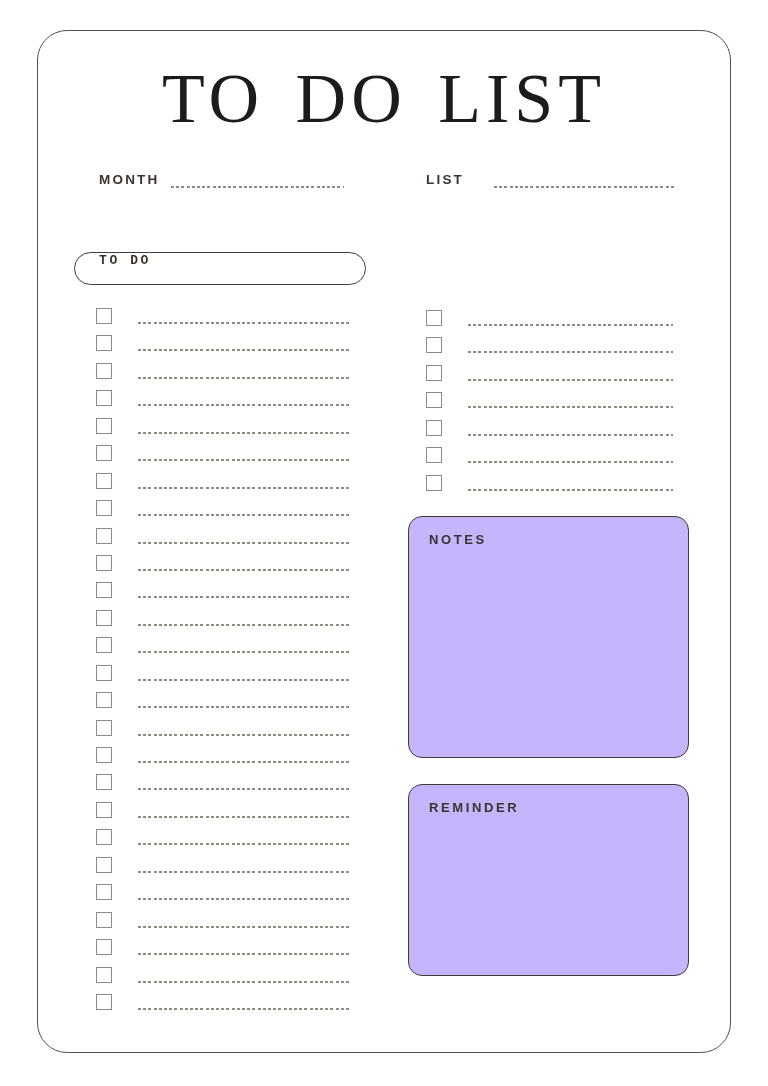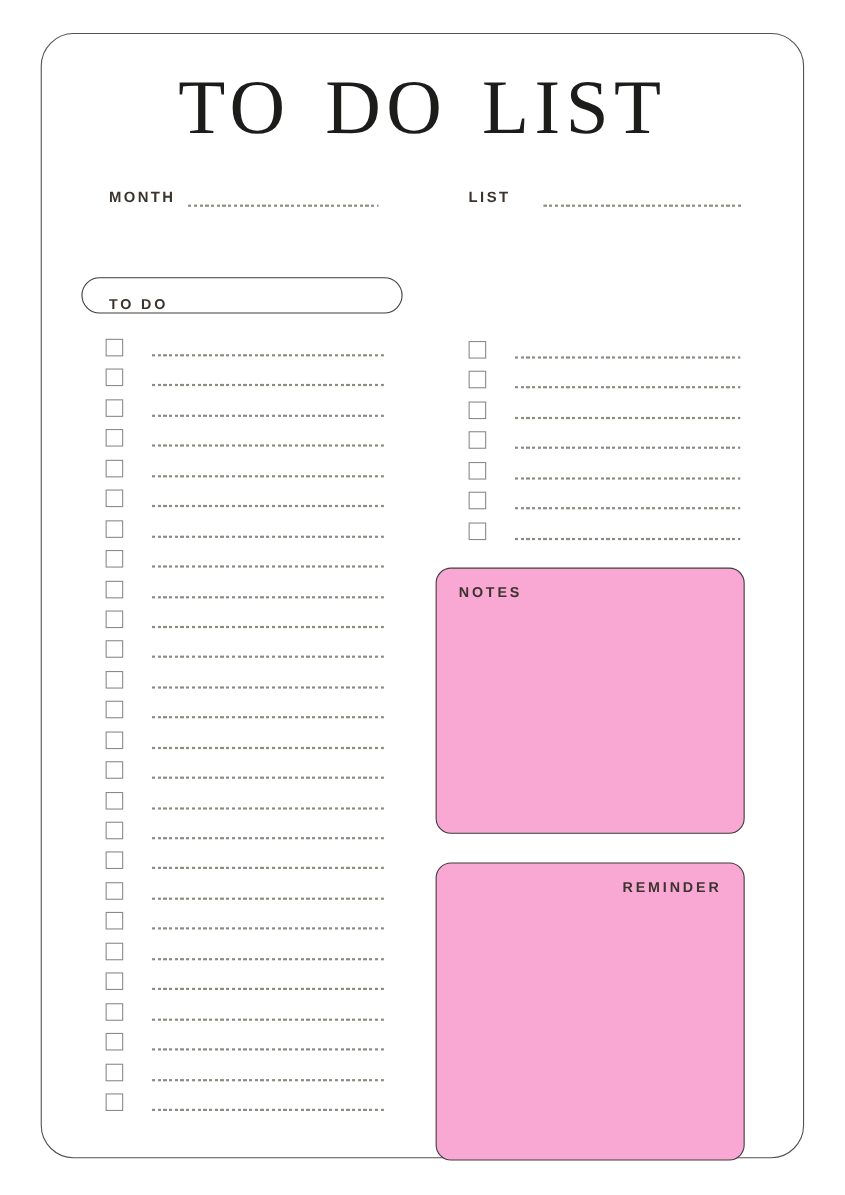--- a/index.html
+++ b/index.html
@@ -50,23 +50,24 @@
     background-image:repeating-linear-gradient(to right,var(--dash-line) 0 3px,transparent 3px 5.2px);
   }
   .meta-line.month{left:133px;width:173px;}
   .meta-line.date{left:456px;width:180px;}
 
   .pill{
     position:absolute;top:221px;height:33px;
     box-sizing:border-box;
     border:1.6px solid var(--outline);
     border-radius:17px;
-    display:flex;align-items:flex-end;
+    display:flex;align-items:flex-start;
     padding-left:24px;
     background:#fff;
+    font-family:Liberation Mono, monospace;
   }
   .pill.todo{left:36px;width:292px;}
   .pill.priorities{left:365px;width:291px;}
   .pill-label,.panel-label{
     font-weight:700;font-size:13px;letter-spacing:2.6px;
     color:var(--label-text);
   }
 
   .checklist{position:absolute;}
   .checklist.todo{left:58px;top:277px;width:253px;}
@@ -80,29 +81,29 @@
     display:inline-block;
   }
   .write-line{
     position:absolute;left:42px;top:14px;height:2px;right:0;
     background-image:repeating-linear-gradient(to right,var(--dash-line) 0 3px,transparent 3px 5.2px);
   }
   .checklist.todo .write-line{width:211px;right:auto;}
   .checklist.priorities .write-line{width:205px;right:auto;}
 
   .panel{
-    position:absolute;left:358px;width:281px;
+    position:absolute;left:370px;width:281px;
     box-sizing:border-box;
     border:1.6px solid var(--outline);
     border-radius:14px;
     padding:13px 20px;
-    background:#f9a8d4;
+    background:#c4b5fd;
   }
   .panel.notes{top:485px;height:242px;}
-  .panel.reminder{top:753px;height:271px;text-align:right;}
+  .panel.reminder{top:753px;height:192px;}
   .panel-content{width:100%;height:calc(100% - 20px);}
 </style>
 </head>
 <body>
 
 <div class="canvas">
   <div class="sheet">
 
     <div class="title">TO DO LIST</div>
 

